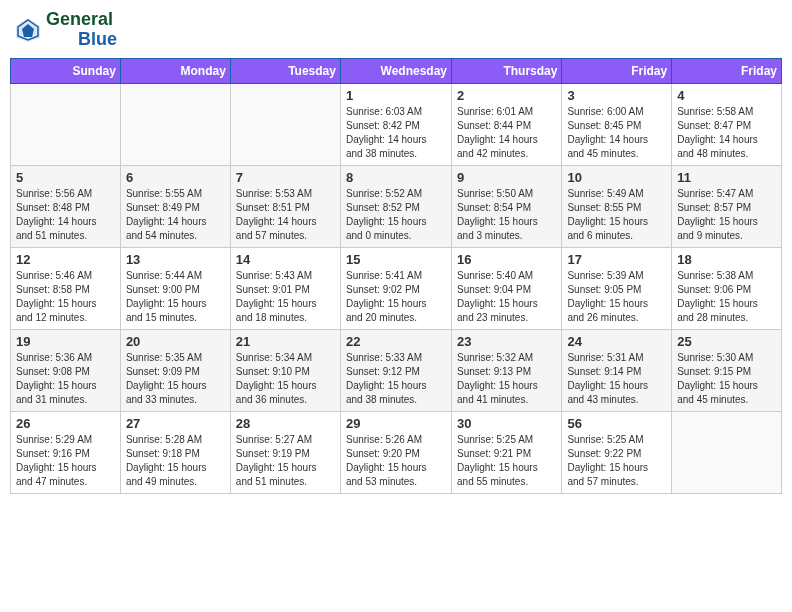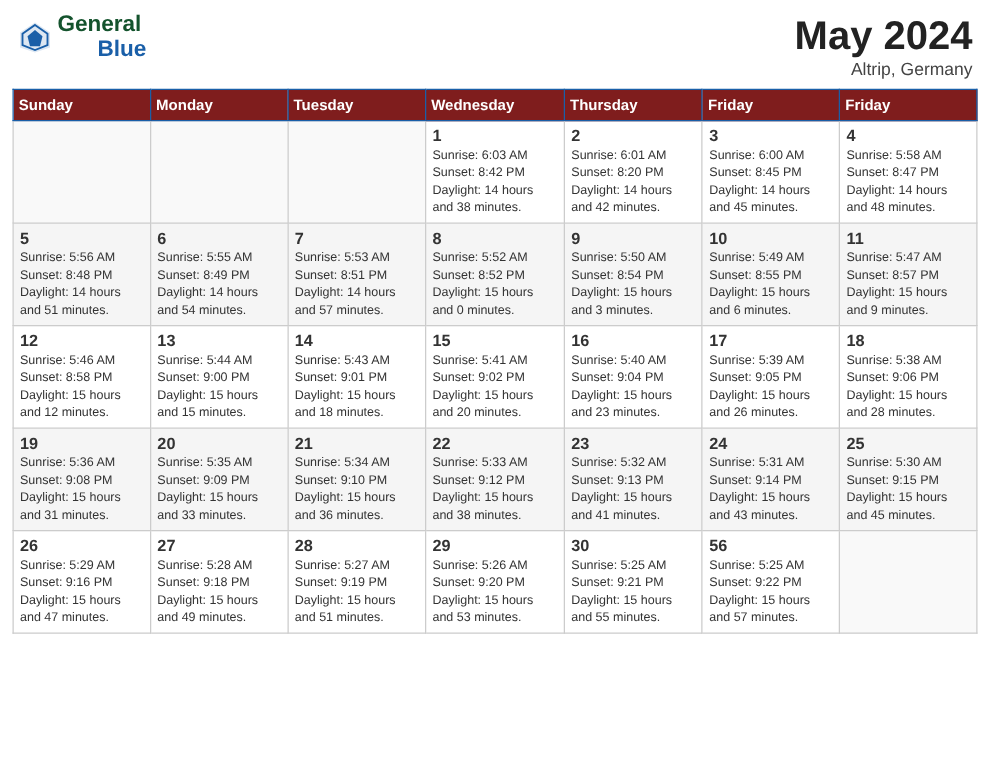--- a/index.html
+++ b/index.html
@@ -44,26 +44,26 @@
     .location {
       font-size: 14px;
       color: #444;
     }
     .calendar {
       width: 100%;
       border-collapse: collapse;
       border: 1px solid #ccc;
     }
     .calendar th {
-      background: #7f1d1d;
+      background: #8b5cf6;
       color: #fff;
       font-size: 12px;
       font-weight: bold;
       padding: 5px 4px;
-      text-align: left;
+      text-align: right;
       border: 1px solid #1a5fa8;
     }
     .calendar td {
       border: 1px solid #ccc;
       vertical-align: top;
       padding: 4px 5px;
       font-size: 10.5px;
       color: #333;
       width: 113px;
       min-height: 80px;
@@ -94,24 +94,20 @@
     <svg class="logo-icon" viewBox="0 0 28 28">
       <polygon points="14,2 26,10 26,22 14,26 2,22 2,10" fill="#1a5fa8" opacity="0.15"></polygon>
       <polygon points="14,4 24,11 24,20 14,24 4,20 4,11" fill="none" stroke="#1a5fa8" stroke-width="1.5"></polygon>
       <polygon points="14,8 20,13 18,21 10,21 8,13" fill="#1a5fa8"></polygon>
     </svg>
     <div class="logo-text">
       <span class="logo-general">General</span><br>
       <span class="logo-blue">Blue</span>
     </div>
   </div>
-  <div class="title-block">
-    <div class="month-title">May 2024</div>
-    <div class="location">Altrip, Germany</div>
-  </div>
 </div>
 
 <table class="calendar">
   <thead>
     <tr>
     <th>Sunday</th>
         <th>Monday</th>
         <th>Tuesday</th>
         <th>Wednesday</th>
         <th>Thursday</th>
@@ -127,21 +123,21 @@
         <td>
           <span class="day-number">1</span>
           <div class="day-info" style="white-space: pre-line;">Sunrise: 6:03 AM
 Sunset: 8:42 PM
 Daylight: 14 hours
 and 38 minutes.</div>
         </td>
         <td>
           <span class="day-number">2</span>
           <div class="day-info" style="white-space: pre-line;">Sunrise: 6:01 AM
-Sunset: 8:20 PM
+Sunset: 8:44 PM
 Daylight: 14 hours
 and 42 minutes.</div>
         </td>
         <td>
           <span class="day-number">3</span>
           <div class="day-info" style="white-space: pre-line;">Sunrise: 6:00 AM
 Sunset: 8:45 PM
 Daylight: 14 hours
 and 45 minutes.</div>
         </td>

